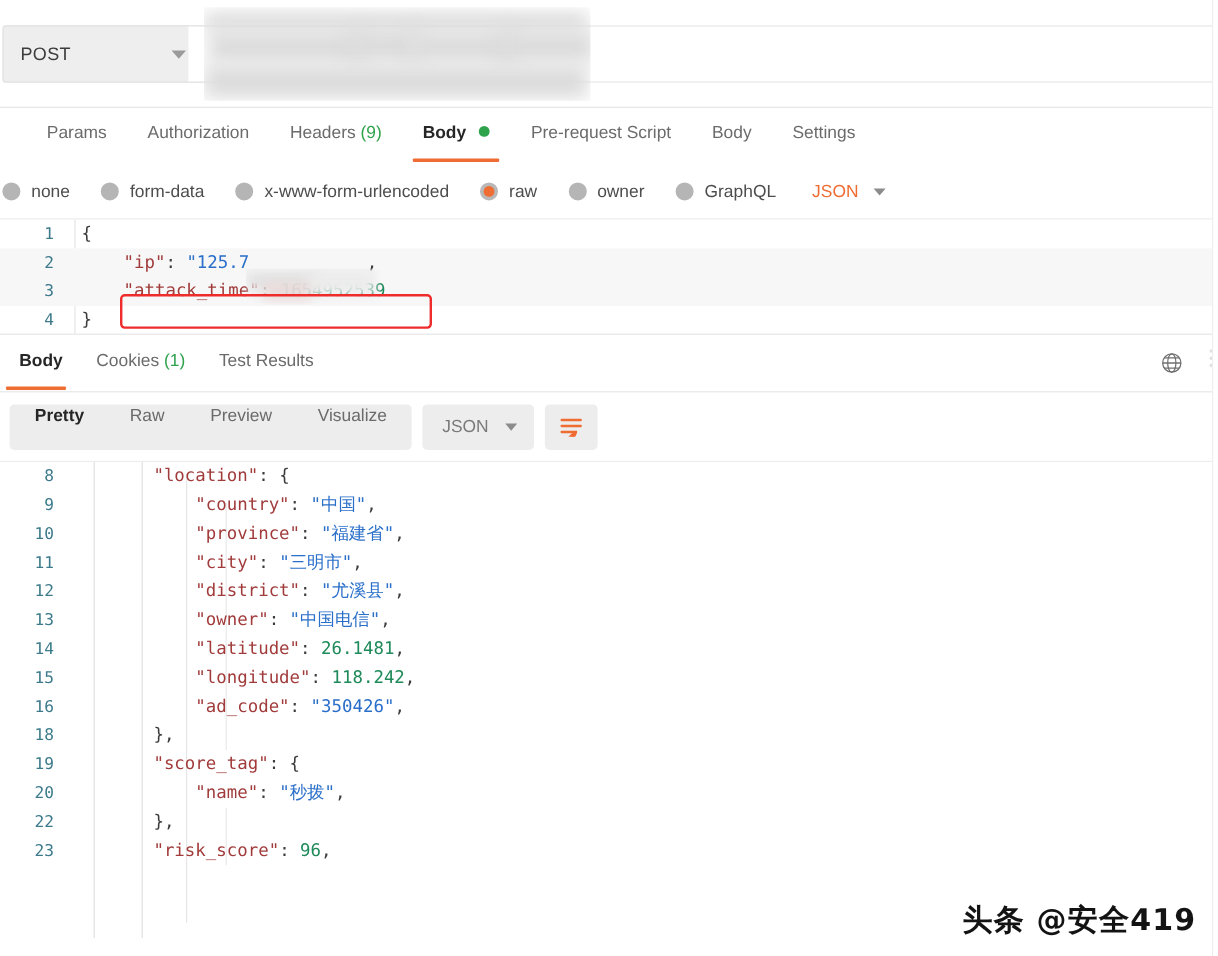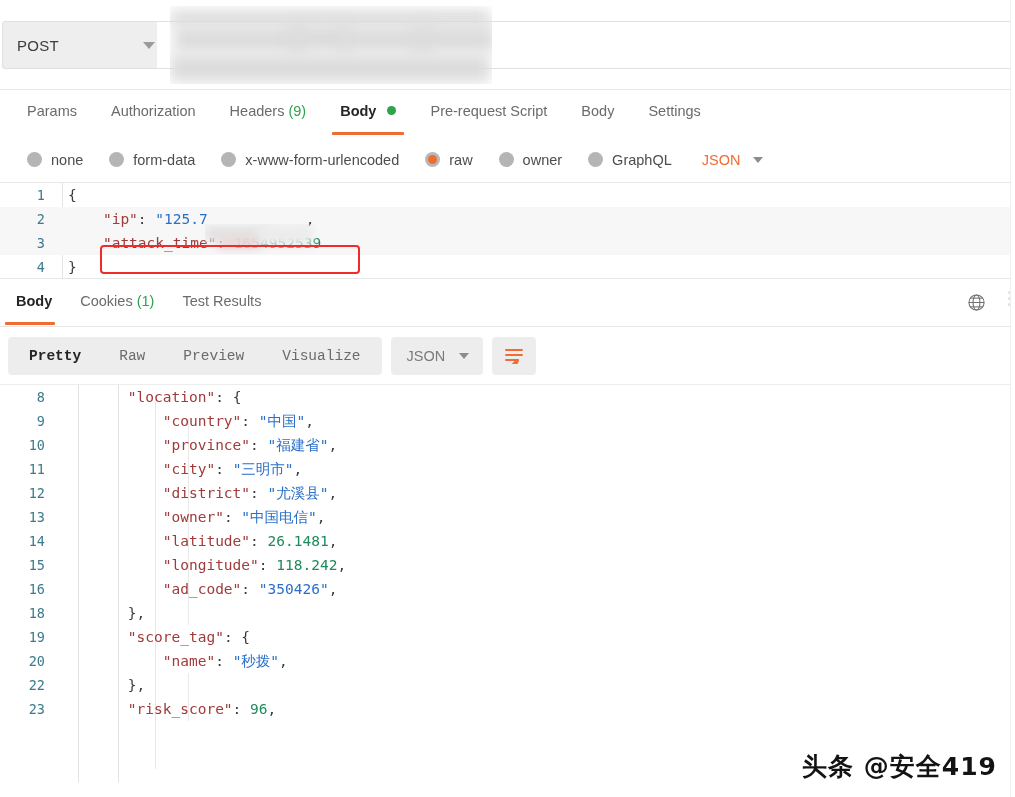--- a/index.html
+++ b/index.html
@@ -62,21 +62,21 @@
   .b2 { left: 120px; top: 18px; width: 60px; height: 28px; background:#dedede; }
   .b3 { left: 170px; top: 20px; width: 90px; height: 26px; background:#d2d2d2; }
   .b4 { left: 245px; top: 19px; width: 80px; height: 27px; background:#dadada; }
   .b5 { left: 0px;   top: 4px;  width: 320px; height: 16px; background:#f0f0f0; }
   .b6 { left: 0px;   top: 48px; width: 320px; height: 28px; background:#eeeeee; }
 
   
   .req-tabs {
     position: relative;
     height: 47px;
-    padding-left: 10px;
+    padding-left: 22px;
     display: flex; align-items: flex-start;
   }
   .rtab {
     position: relative;
     padding: 13px 17px 0 17px;
     font-size: 14.5px;
     color: #6b6b6b;
     height: 47px;
     white-space: nowrap;
     cursor: pointer;
@@ -95,21 +95,21 @@
     width: 9px; height: 9px; border-radius: 50%;
     background: #2fa24c;
     margin-left: 7px;
     vertical-align: 1px;
   }
 
   
   .body-types {
     height: 46px;
     display: flex; align-items: center;
-    padding-left: 27px;
+    padding-left: 2px;
     border-bottom: 1px solid #e8e8e8;
   }
   .radio-opt {
     display: flex; align-items: center;
     margin-right: 26px;
     font-size: 14.5px; color: #4d4d4d;
     cursor: pointer;
     white-space: nowrap;
   }
   .radio-dot {
@@ -256,27 +256,26 @@
   .seg-group {
     display: flex; align-items: center;
     background: #ededed;
     border-radius: 4px;
     height: 38px;
     padding: 0 2px;
   }
   .seg {
     padding: 0 19px;
     height: 34px;
-    display: flex; align-items: center;
+    display: flex; align-items: flex-start;
     font-size: 14.5px;
     color: #6b6b6b;
     border-radius: 3px;
     cursor: pointer;
     white-space: nowrap;
-    font-family: Liberation Mono, monospace;
   }
   .seg.active { color: #262626; font-weight: 600; }
   .json-pill {
     display: flex; align-items: center;
     background: #ededed;
     border-radius: 4px;
     height: 38px;
     padding: 0 14px 0 16px;
     margin-left: 9px;
     cursor: pointer;

